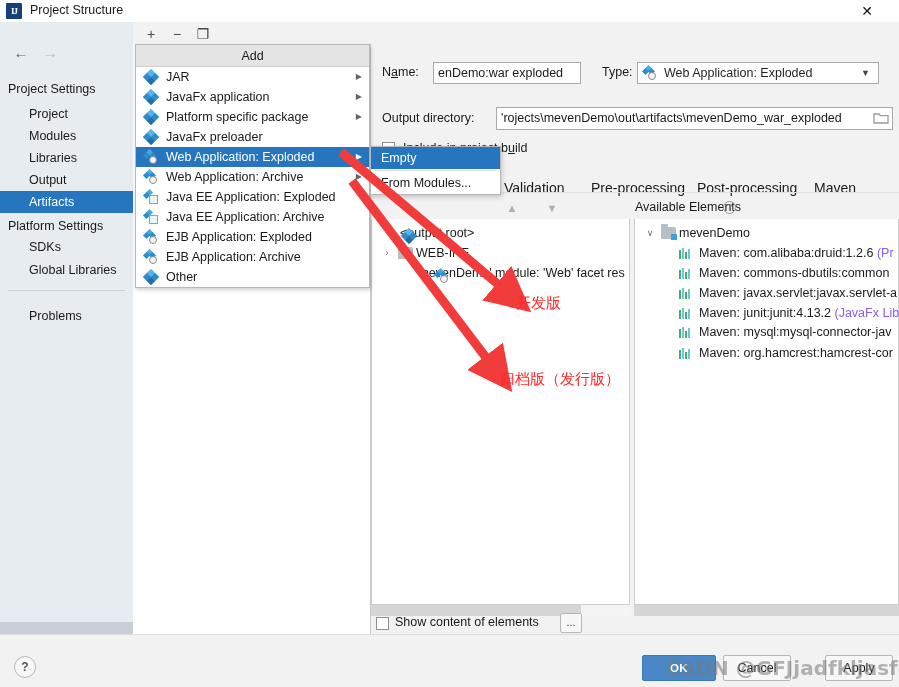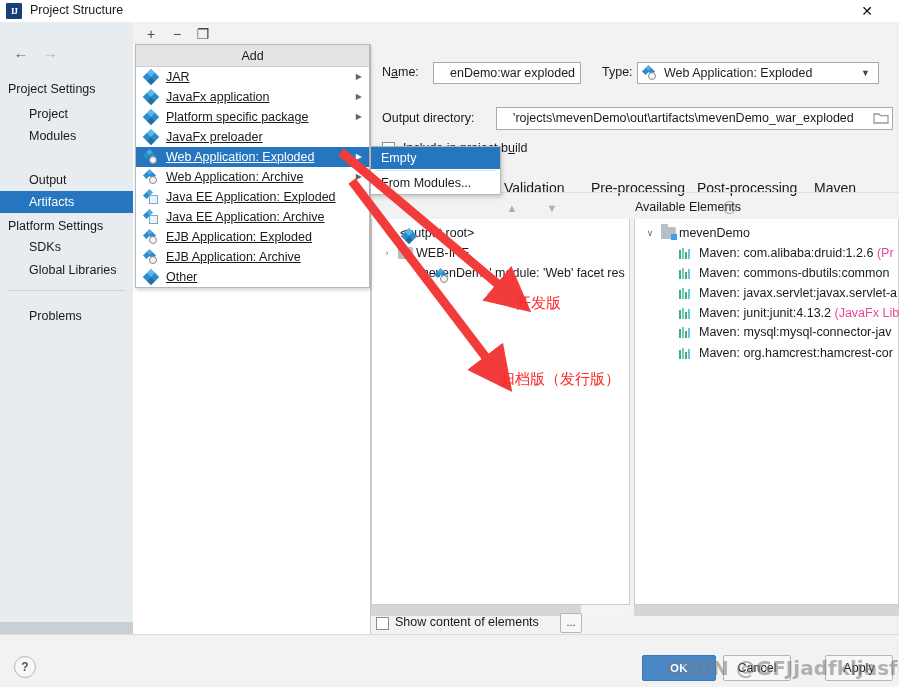--- a/index.html
+++ b/index.html
@@ -89,21 +89,21 @@
     z-index: 40;
   }
   #add-menu-header {
     height: 22px; line-height: 22px; text-align: center;
     background: #e4e4e4; border-bottom: 1px solid #cfcfcf;
     font-size: 12.5px; color: #1a1a1a;
   }
   .menu-item {
     position: relative; height: 20px; line-height: 20px;
     padding-left: 30px; 
-    font-size: 12.5px; color: #1a1a1a; white-space: nowrap; text-decoration: underline;
+    font-size: 12.5px; color: #1a1a1a; white-space: nowrap;
   }
   .menu-item.selected { background: #2675bf; color: #ffffff; }
   .menu-item .mi-icon {
     position: absolute; left: 8px; top: 3px; width: 14px; height: 14px;
   }
   .menu-item .mi-arrow {
     position: absolute; right: 7px; top: 0; line-height: 20px;
     font-size: 8px; color: #666;
   }
   .menu-item.selected .mi-arrow { color: #ffffff; }
@@ -162,21 +162,21 @@
     position: absolute; left: 371px; top: 22px; width: 528px; height: 612px;
     background: #f2f2f2;
   }
   .lbl {
     position: absolute; font-size: 12.5px; color: #1a1a1a; white-space: nowrap;
   }
   .lbl u { text-decoration: underline; }
   .txtfield {
     position: absolute; background: #ffffff; border: 1px solid #a9a9a9;
     font-size: 12.5px; color: #1a1a1a; line-height: 20px;
-    padding: 0 16px; white-space: nowrap; overflow: hidden;
+    padding: 0 4px; white-space: nowrap; overflow: hidden;
   }
   #type-combo {
     position: absolute; left: 637px; top: 40px; width: 242px; height: 22px;
     background: #ffffff; border: 1px solid #a9a9a9;
   }
   #type-combo .combo-text {
     position: absolute; left: 26px; top: 0; line-height: 20px; font-size: 12.5px;
     white-space: nowrap;
   }
   #type-combo .combo-icon { position: absolute; left: 5px; top: 3px; width: 14px; height: 14px; }
@@ -223,21 +223,21 @@
     background: #ffffff; border: 1px solid #cdcdcd; border-top: none;
   }
   #right-tree {
     position: absolute; left: 263px; top: 197px; width: 265px; height: 386px;
     background: #ffffff; border: 1px solid #cdcdcd; border-top: none;
   }
   .tnode {
     position: absolute; height: 20px; line-height: 20px;
     font-size: 12.5px; color: #1a1a1a; white-space: nowrap;
   }
-  .tnode .dim { color: #ec4899; text-align: center; }
+  .tnode .dim { color: #8b5cf6; text-align: center; }
   .twisty {
     position: absolute; width: 14px; height: 20px; line-height: 20px;
     text-align: center; font-size: 9px; color: #6b6b6b;
   }
   .folder-icon {
     position: absolute; width: 15px; height: 12px; top: 4px;
     background: #b7bec4; border-radius: 1px 2px 1px 1px;
   }
   .folder-icon.mod::after {
     content: ""; position: absolute; right: -1px; bottom: -1px;
@@ -324,20 +324,21 @@
 
   <div id="sidebar">
     <div id="nav-arrows">
       <span class="nav-arrow nav-back">←</span>
       <span class="nav-arrow nav-fwd">→</span>
     </div>
 
     <div class="side-group" style="top:60px">Project Settings</div>
     <div class="side-item" style="top:81px">Project</div>
     <div class="side-item" style="top:103px">Modules</div>
+    <div class="side-item" style="top:125px">Libraries</div>
     <div class="side-item" style="top:147px">Output</div>
     <div class="side-item selected" style="top:169px">Artifacts</div>
 
     <div class="side-group" style="top:197px">Platform Settings</div>
     <div class="side-item" style="top:214px">SDKs</div>
     <div class="side-item" style="top:237px">Global Libraries</div>
 
     <div id="sidebar-divider" style="top:268px"></div>
     <div class="side-item" style="top:283px">Problems</div>
   </div>

